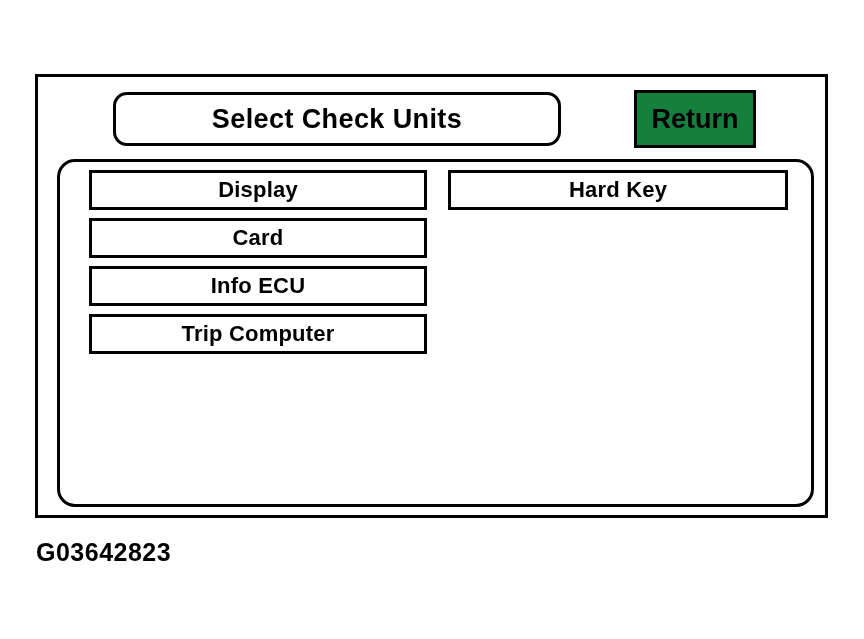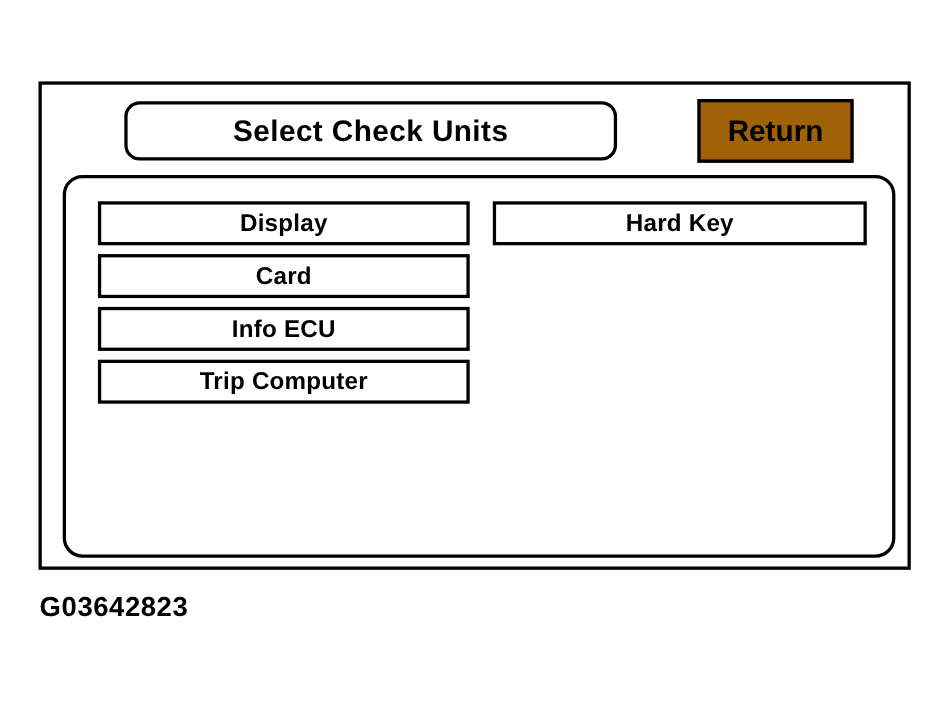--- a/index.html
+++ b/index.html
@@ -58,25 +58,25 @@
     font-weight: bold;
     letter-spacing: 0.4px;
     line-height: 1;
     white-space: nowrap;
   }
 
   #return-button {
     position: absolute;
     left: 596px;        
     top: 13px;          
-    width: 142px;
+    width: 122px;
     height: 58px;
     box-sizing: border-box;
     border: 3px solid #000;
-    background: #a16207;
+    background: #15803d;
     display: flex;
     align-items: center;
     justify-content: center;
   }
   #return-label {
     font-size: 27px;
     font-weight: bold;
     line-height: 1;
     white-space: nowrap;
   }
@@ -97,21 +97,21 @@
   #button-columns {
     position: absolute;
     left: 0;
     top: 0;
     width: 100%;
     height: 100%;
   }
 
   .menu-column {
     position: absolute;
-    top: 21px;           
+    top: 8px;           
   }
   #column-left  { left: 29px;  width: 338px; }  
   #column-right { left: 388px; width: 340px; }  
 
   .menu-button {
     box-sizing: border-box;
     width: 100%;
     height: 40px;
     margin-bottom: 8px;
     border: 3px solid #000;

